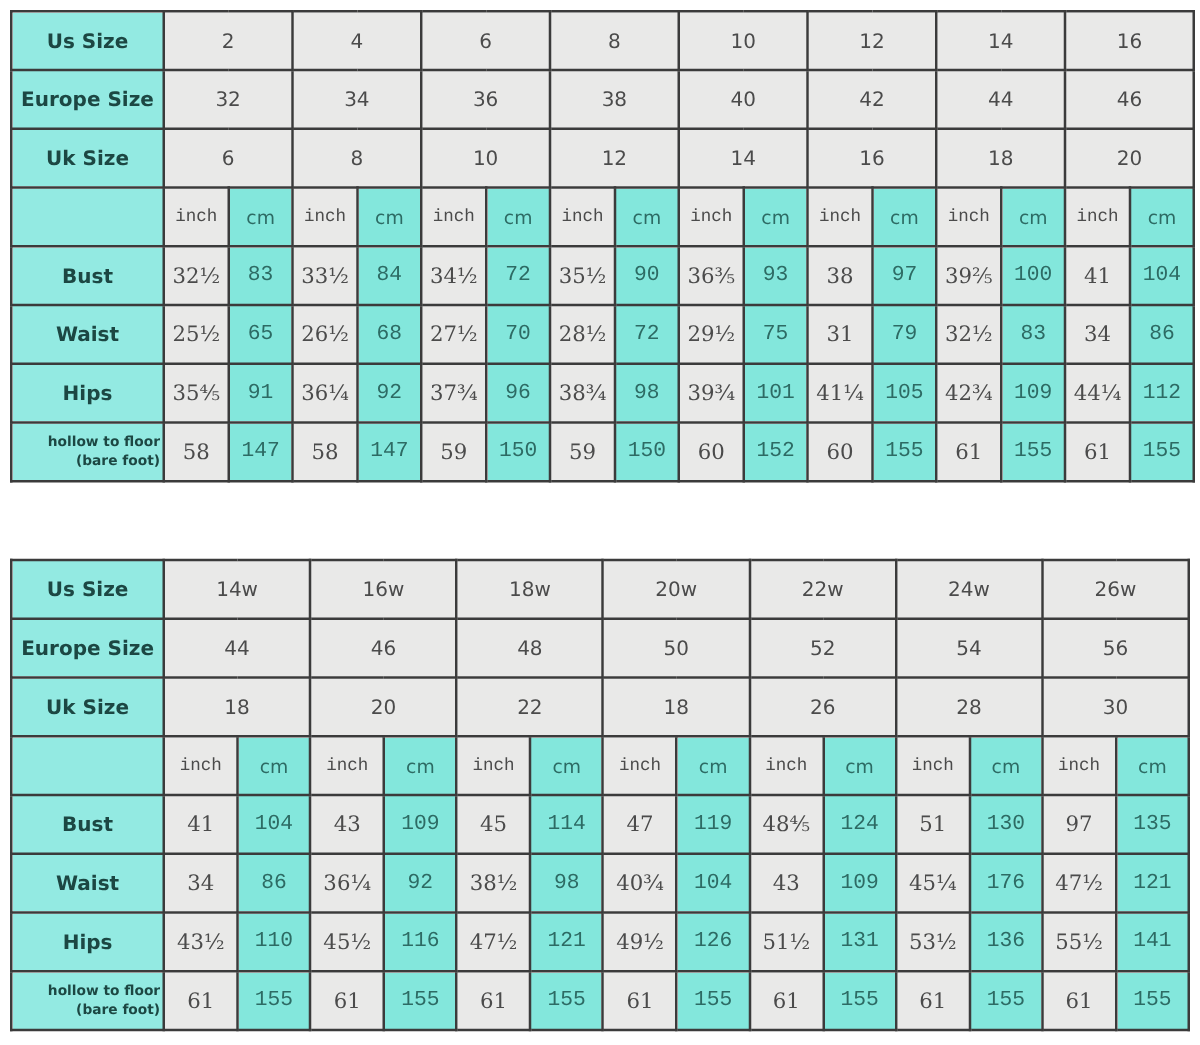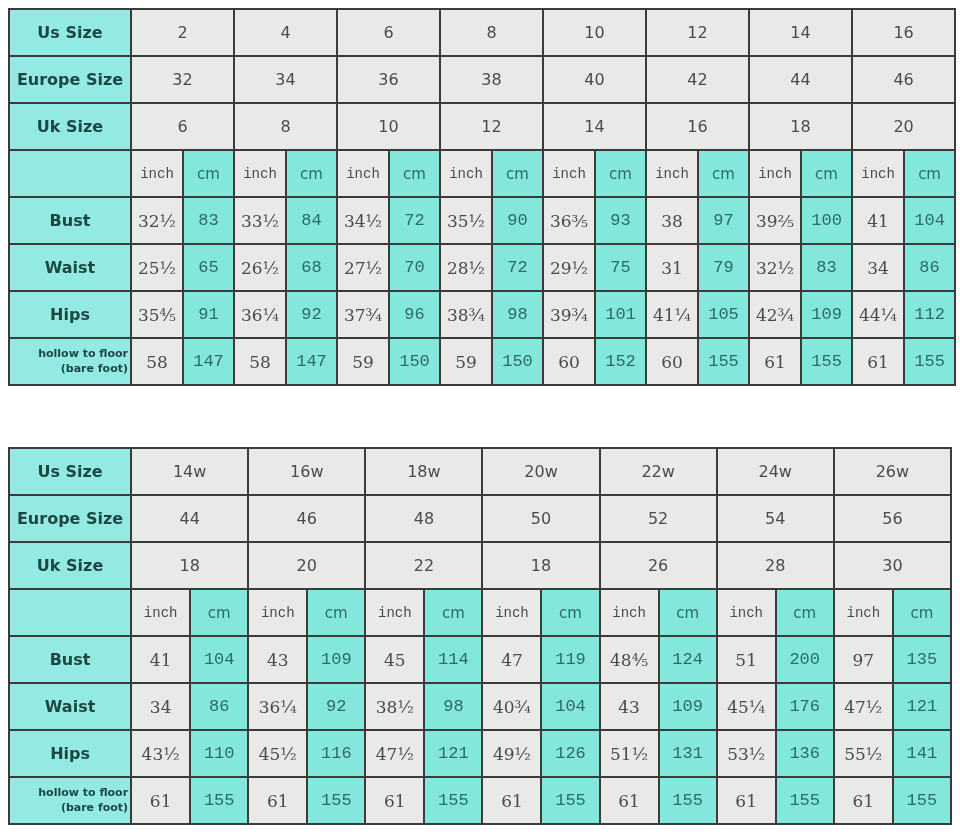--- a/index.html
+++ b/index.html
@@ -303,21 +303,21 @@
           <td class="cm-cell">104</td>
           <td class="inch-cell">43</td>
           <td class="cm-cell">109</td>
           <td class="inch-cell">45</td>
           <td class="cm-cell">114</td>
           <td class="inch-cell">47</td>
           <td class="cm-cell">119</td>
           <td class="inch-cell">48⅘</td>
           <td class="cm-cell">124</td>
           <td class="inch-cell">51</td>
-          <td class="cm-cell">200</td>
+          <td class="cm-cell">130</td>
           <td class="inch-cell">97</td>
           <td class="cm-cell">135</td>
         </tr>
         <tr>
           <td class="label-cell">Waist</td>
           <td class="inch-cell">34</td>
           <td class="cm-cell">86</td>
           <td class="inch-cell">36¼</td>
           <td class="cm-cell">92</td>
           <td class="inch-cell">38½</td>

